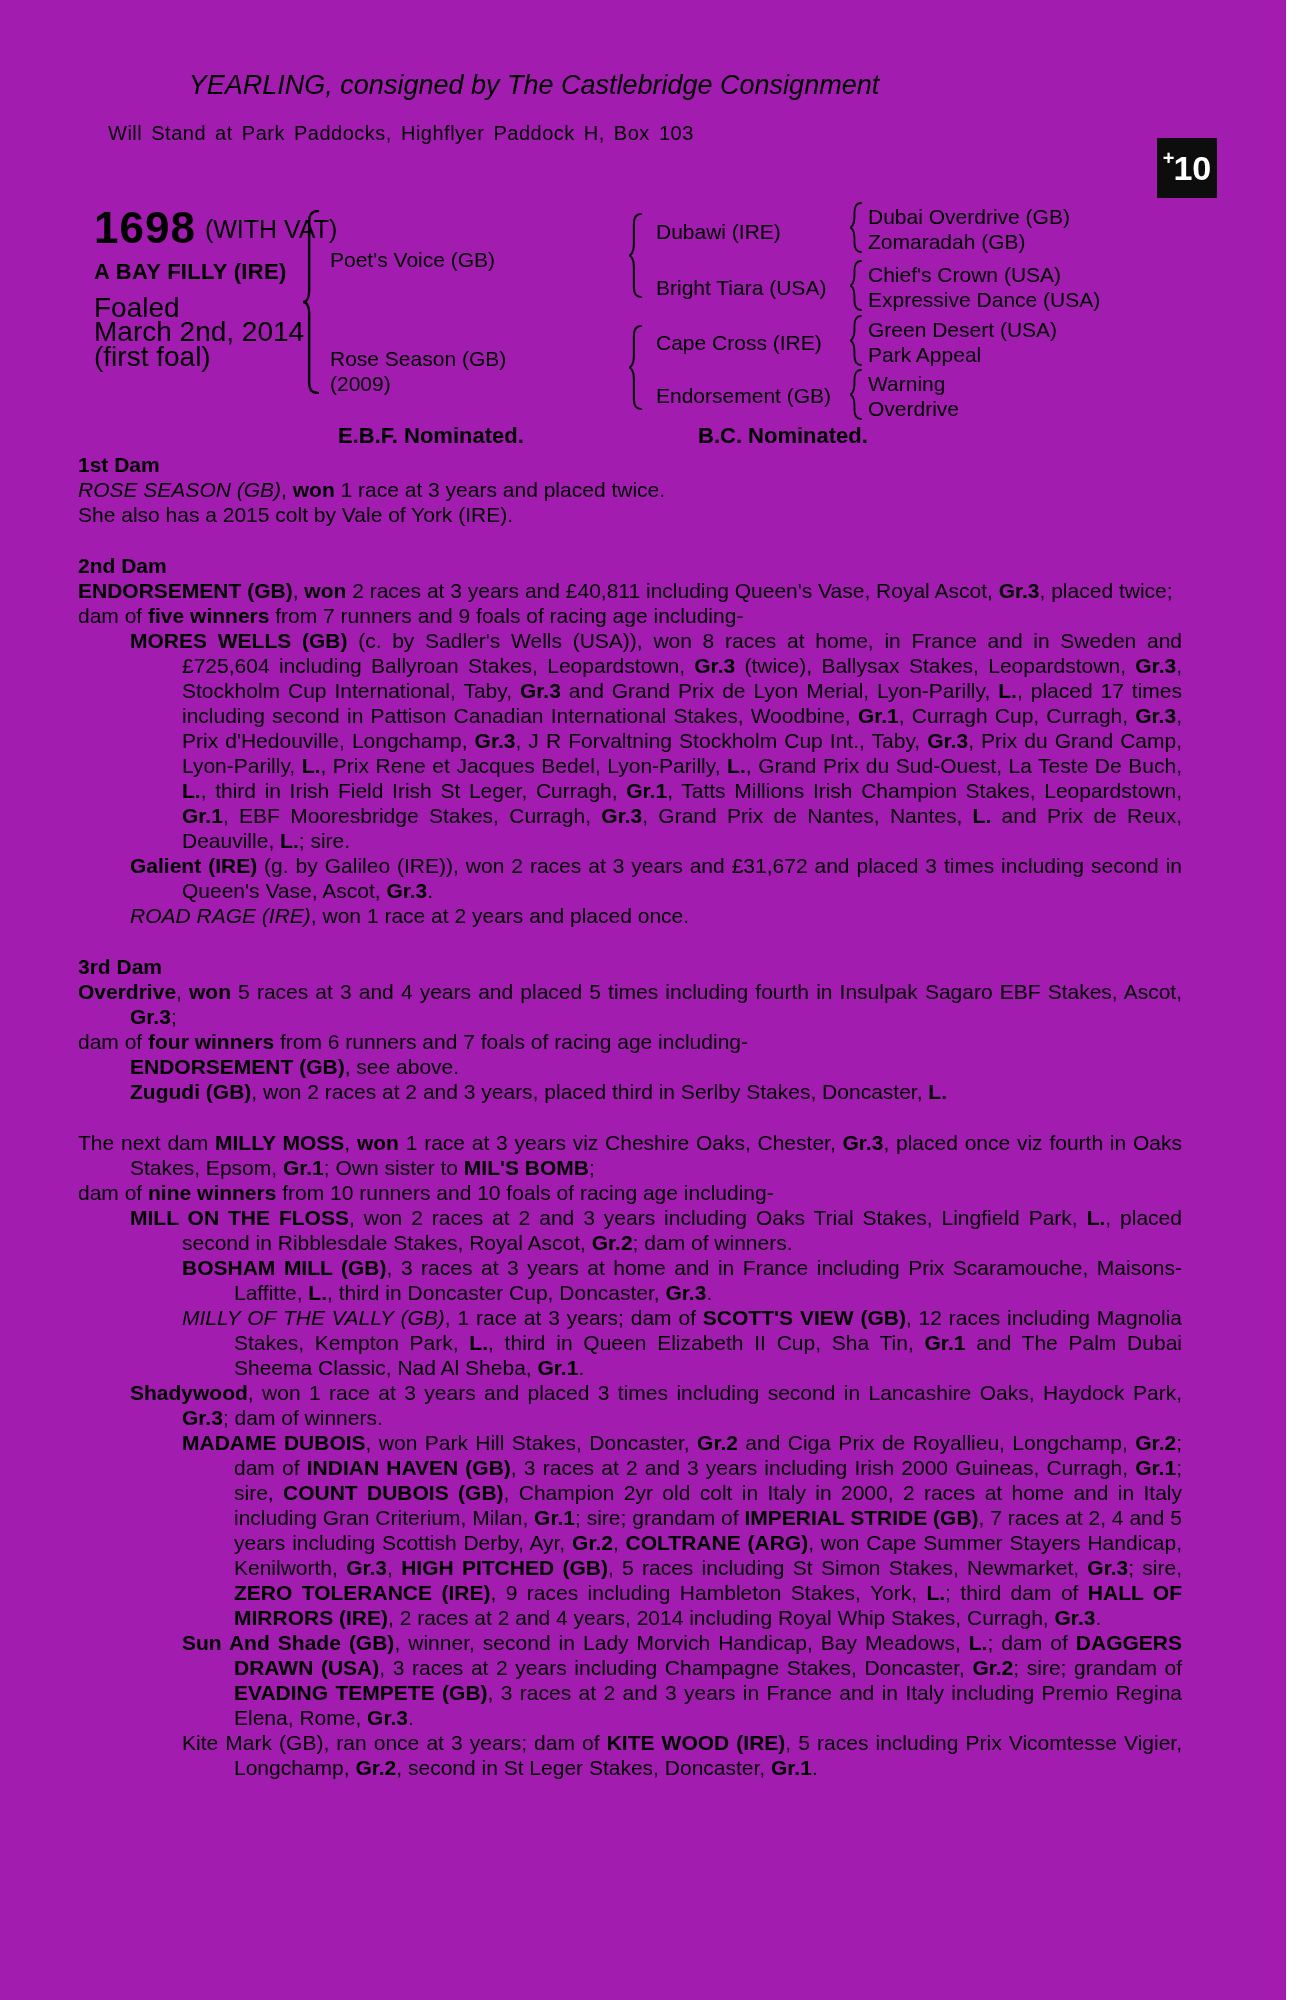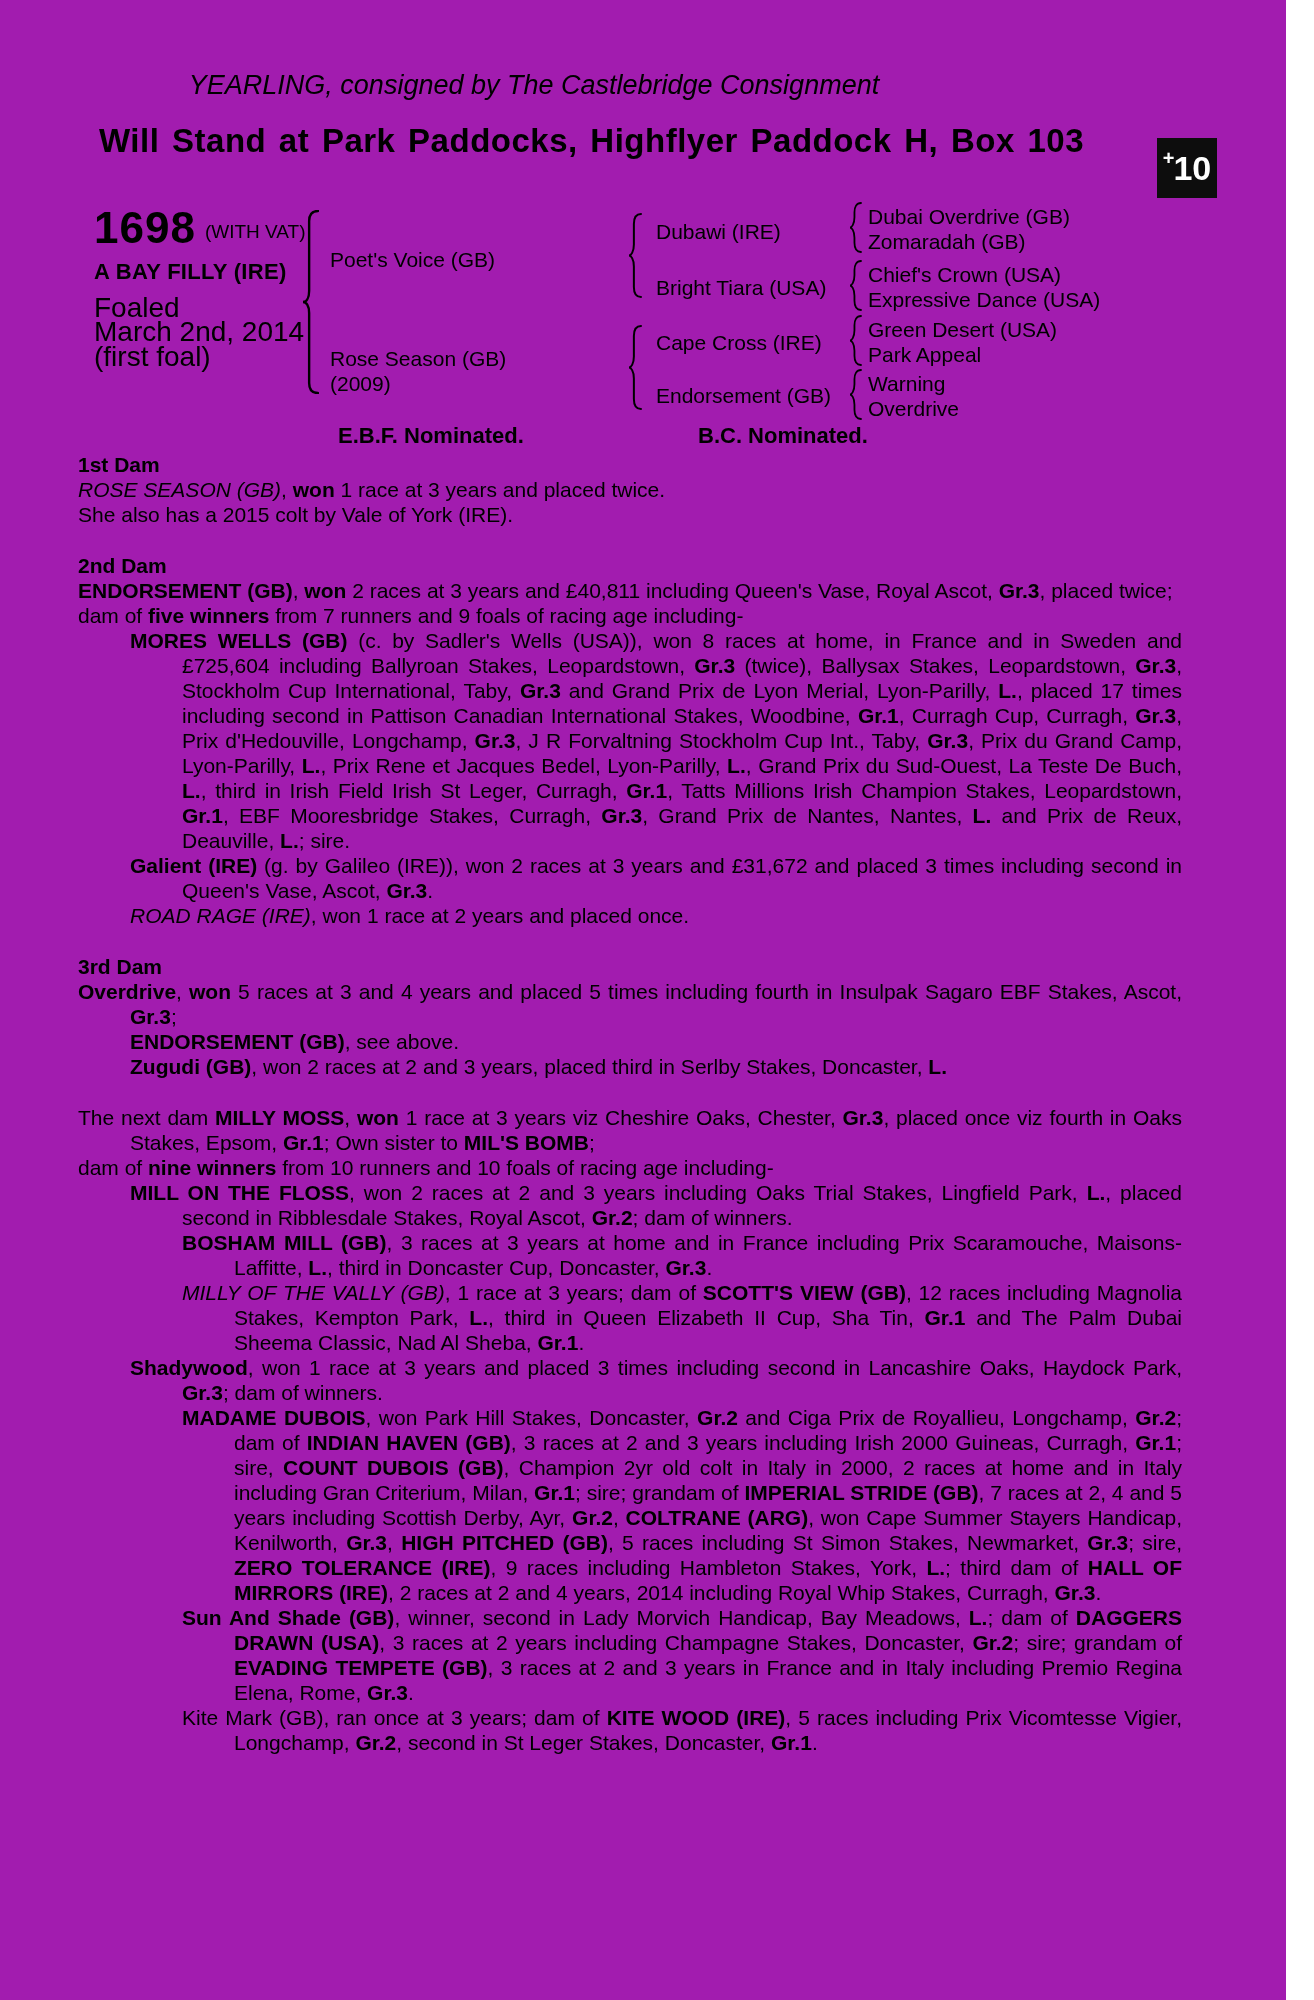--- a/index.html
+++ b/index.html
@@ -1,31 +1,31 @@
 <!DOCTYPE html>
 <html><head>
 <meta charset="utf-8">
 <style>
   html,body{margin:0;padding:0;background:#ffffff;}
   body{font-family:"Liberation Sans", sans-serif; color:#000;}
   .page{position:relative;width:1286px;height:2000px;background:#a21caf;overflow:hidden;}
 
   .title{position:absolute;left:94px;top:70px;width:880px;text-align:center;
          font-style:italic;font-size:27px;}
-  .stand{position:absolute;left:99px;top:122px;font-size:33px;font-weight:bold;
+  .stand{position:absolute;left:108px;top:122px;font-size:20px;font-weight:normal;
          letter-spacing:0.5px;word-spacing:3px;}
 
   .badge{position:absolute;left:1157px;top:138px;width:60px;height:60px;background:#0d0d0d;
          color:#fff;display:flex;align-items:center;justify-content:center;line-height:1;}
   .badge .plus{font-size:20px;font-weight:bold;position:relative;top:-10px;margin-right:-1px;}
   .badge .num{font-size:34px;font-weight:bold;}
 
   .lot-row{position:absolute;left:94px;top:206px;white-space:nowrap;}
   .lot-num{font-size:44px;font-weight:bold;line-height:1;letter-spacing:1px;text-align:center;}
-  .lot-vat{font-size:19px;margin-left:9px;position:relative;top:-5px;}
+  .lot-vat{font-size:25px;margin-left:9px;position:relative;top:-5px;}
   .filly{position:absolute;left:94px;top:259px;font-size:22px;font-weight:bold;letter-spacing:0.3px;}
   .small-line{position:absolute;left:94px;font-size:28px;}
 
   .ped-name{position:absolute;font-size:21px;white-space:nowrap;}
   .brace{position:absolute;}
 
   .nom{position:absolute;top:423px;font-size:22px;font-weight:bold;}
 
   .body-text{position:absolute;left:78px;top:452px;width:1104px;font-size:21px;line-height:25px;}
   .section{margin-top:26px;}
@@ -111,20 +111,21 @@
         <div class="sec-heading">2nd Dam</div>
         <div class="para" style="padding-left: 52px; text-indent: -52px;"><b>ENDORSEMENT (GB)</b><span>, </span><b>won</b><span> 2 races at 3 years and £40,811 including Queen's Vase, Royal Ascot, </span><b>Gr.3</b><span>, placed twice;</span></div>
         <div class="para" style="padding-left: 52px; text-indent: -52px;"><span>dam of </span><b>five winners</b><span> from 7 runners and 9 foals of racing age including-</span></div>
         <div class="para" style="padding-left: 104px; text-indent: -52px;"><b>MORES WELLS (GB)</b><span> (c. by Sadler's Wells (USA)), won 8 races at home, in France and in Sweden and £725,604 including Ballyroan Stakes, Leopardstown, </span><b>Gr.3</b><span> (twice), Ballysax Stakes, Leopardstown, </span><b>Gr.3</b><span>, Stockholm Cup International, Taby, </span><b>Gr.3</b><span> and Grand Prix de Lyon Merial, Lyon-Parilly, </span><b>L.</b><span>, placed 17 times including second in Pattison Canadian International Stakes, Woodbine, </span><b>Gr.1</b><span>, Curragh Cup, Curragh, </span><b>Gr.3</b><span>, Prix d'Hedouville, Longchamp, </span><b>Gr.3</b><span>, J R Forvaltning Stockholm Cup Int., Taby, </span><b>Gr.3</b><span>, Prix du Grand Camp, Lyon-Parilly, </span><b>L.</b><span>, Prix Rene et Jacques Bedel, Lyon-Parilly, </span><b>L.</b><span>, Grand Prix du Sud-Ouest, La Teste De Buch, </span><b>L.</b><span>, third in Irish Field Irish St Leger, Curragh, </span><b>Gr.1</b><span>, Tatts Millions Irish Champion Stakes, Leopardstown, </span><b>Gr.1</b><span>, EBF Mooresbridge Stakes, Curragh, </span><b>Gr.3</b><span>, Grand Prix de Nantes, Nantes, </span><b>L.</b><span> and Prix de Reux, Deauville, </span><b>L.</b><span>; sire.</span></div>
         <div class="para" style="padding-left: 104px; text-indent: -52px;"><b>Galient (IRE)</b><span> (g. by Galileo (IRE)), won 2 races at 3 years and £31,672 and placed 3 times including second in Queen's Vase, Ascot, </span><b>Gr.3</b><span>.</span></div>
         <div class="para" style="padding-left: 104px; text-indent: -52px;"><i>ROAD RAGE (IRE)</i><span>, won 1 race at 2 years and placed once.</span></div>
       </div>
       <div class="section">
         <div class="sec-heading">3rd Dam</div>
         <div class="para" style="padding-left: 52px; text-indent: -52px;"><b>Overdrive</b><span>, </span><b>won</b><span> 5 races at 3 and 4 years and placed 5 times including fourth in Insulpak Sagaro EBF Stakes, Ascot, </span><b>Gr.3</b><span>;</span></div>
+        <div class="para" style="padding-left: 52px; text-indent: -52px;"><span>dam of </span><b>four winners</b><span> from 6 runners and 7 foals of racing age including-</span></div>
         <div class="para" style="padding-left: 104px; text-indent: -52px;"><b>ENDORSEMENT (GB)</b><span>, see above.</span></div>
         <div class="para" style="padding-left: 104px; text-indent: -52px;"><b>Zugudi (GB)</b><span>, won 2 races at 2 and 3 years, placed third in Serlby Stakes, Doncaster, </span><b>L.</b></div>
       </div>
       <div class="section">
         <div class="para" style="padding-left: 52px; text-indent: -52px;"><span>The next dam </span><b>MILLY MOSS</b><span>, </span><b>won</b><span> 1 race at 3 years viz Cheshire Oaks, Chester, </span><b>Gr.3</b><span>, placed once viz fourth in Oaks Stakes, Epsom, </span><b>Gr.1</b><span>; Own sister to </span><b>MIL'S BOMB</b><span>;</span></div>
         <div class="para" style="padding-left: 52px; text-indent: -52px;"><span>dam of </span><b>nine winners</b><span> from 10 runners and 10 foals of racing age including-</span></div>
         <div class="para" style="padding-left: 104px; text-indent: -52px;"><b>MILL ON THE FLOSS</b><span>, won 2 races at 2 and 3 years including Oaks Trial Stakes, Lingfield Park, </span><b>L.</b><span>, placed second in Ribblesdale Stakes, Royal Ascot, </span><b>Gr.2</b><span>; dam of winners.</span></div>
         <div class="para" style="padding-left: 156px; text-indent: -52px;"><b>BOSHAM MILL (GB)</b><span>, 3 races at 3 years at home and in France including Prix Scaramouche, Maisons-Laffitte, </span><b>L.</b><span>, third in Doncaster Cup, Doncaster, </span><b>Gr.3</b><span>.</span></div>
         <div class="para" style="padding-left: 156px; text-indent: -52px;"><i>MILLY OF THE VALLY (GB)</i><span>, 1 race at 3 years; dam of </span><b>SCOTT'S VIEW (GB)</b><span>, 12 races including Magnolia Stakes, Kempton Park, </span><b>L.</b><span>, third in Queen Elizabeth II Cup, Sha Tin, </span><b>Gr.1</b><span> and The Palm Dubai Sheema Classic, Nad Al Sheba, </span><b>Gr.1</b><span>.</span></div>
         <div class="para" style="padding-left: 104px; text-indent: -52px;"><b>Shadywood</b><span>, won 1 race at 3 years and placed 3 times including second in Lancashire Oaks, Haydock Park, </span><b>Gr.3</b><span>; dam of winners.</span></div>

